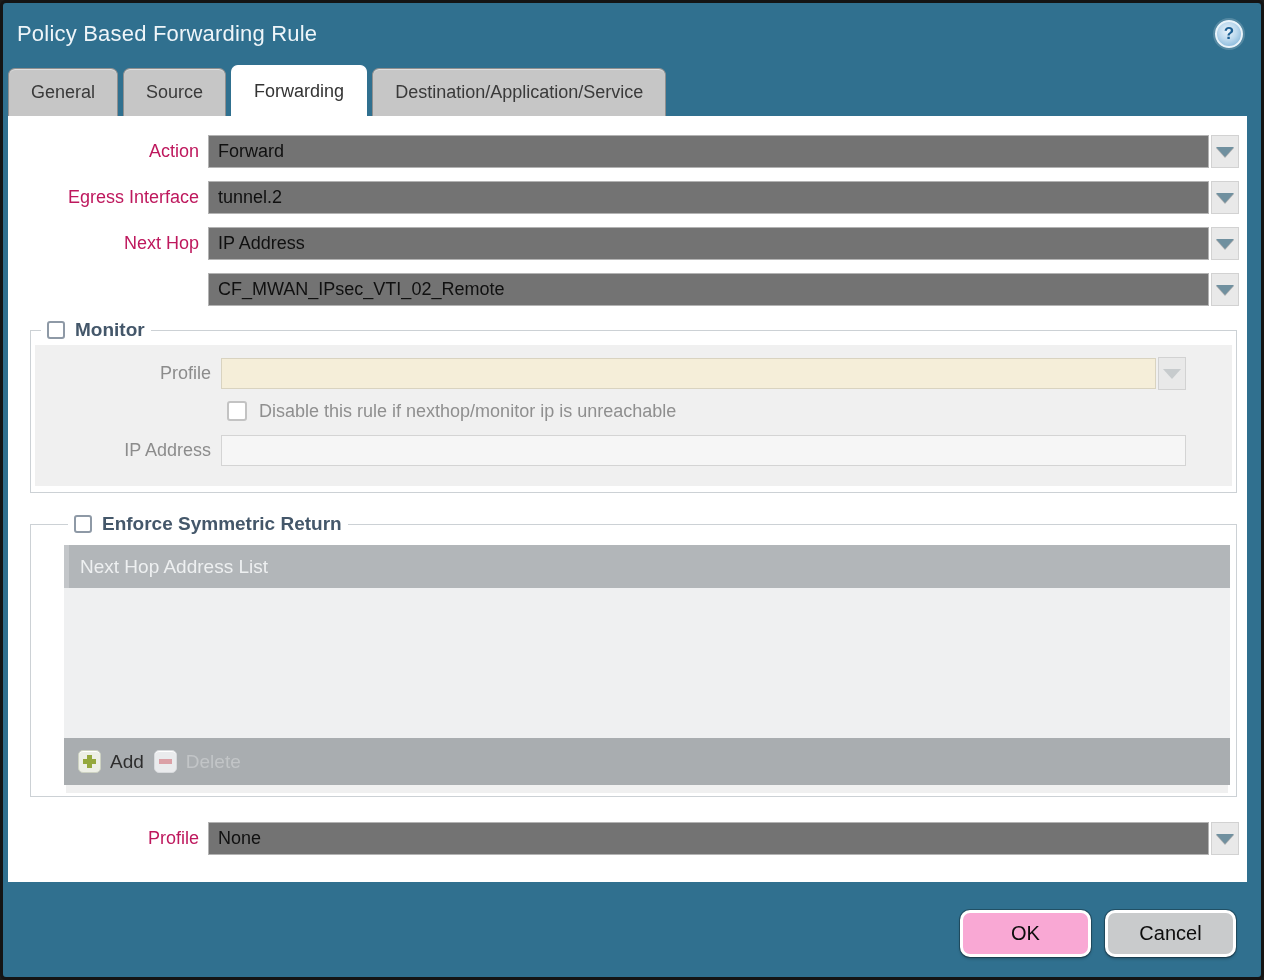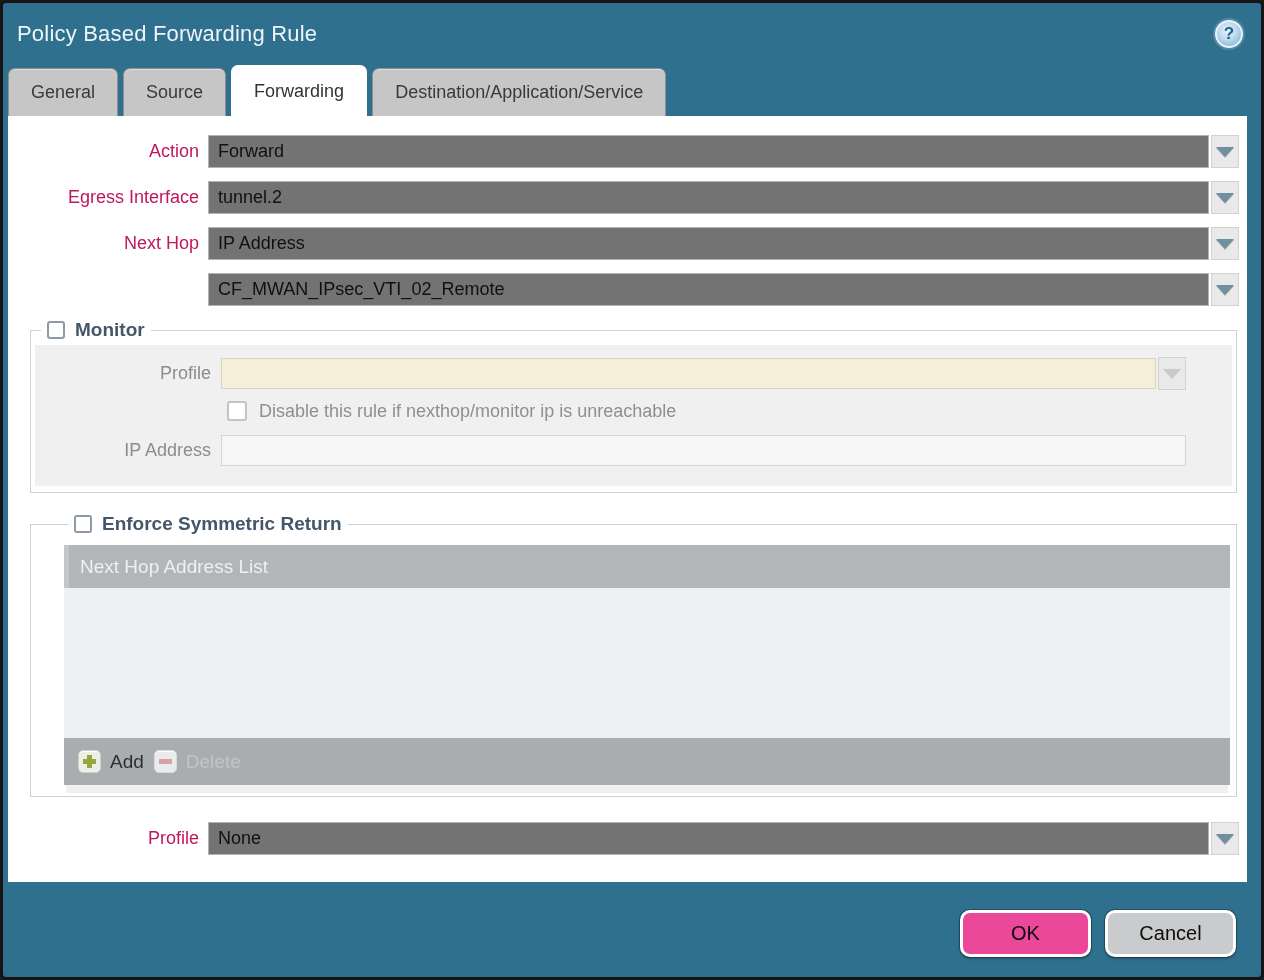--- a/index.html
+++ b/index.html
@@ -219,21 +219,21 @@
   .btn {
     width: 131px; height: 47px;
     border-radius: 10px;
     border: 3px solid #ffffff;
     font-family: "Liberation Sans", sans-serif;
     font-size: 20px;
     color: #0d0d0d;
     cursor: pointer;
     box-shadow: 0 0 0 1px rgba(0,0,0,0.28), 0 2px 3px rgba(0,0,0,0.25);
   }
-  .btn.ok { background: #ec4899; margin-left: 8px; }
+  .btn.ok { background: #f9a8d4; margin-left: 8px; }
   .btn.cancel { background: #c9cbcc; }
 </style>
 </head>
 <body>
 
 <div class="dialog">
 
   <div class="titlebar">
     <div class="title">Policy Based Forwarding Rule</div>
     <div class="help-icon">?</div>

